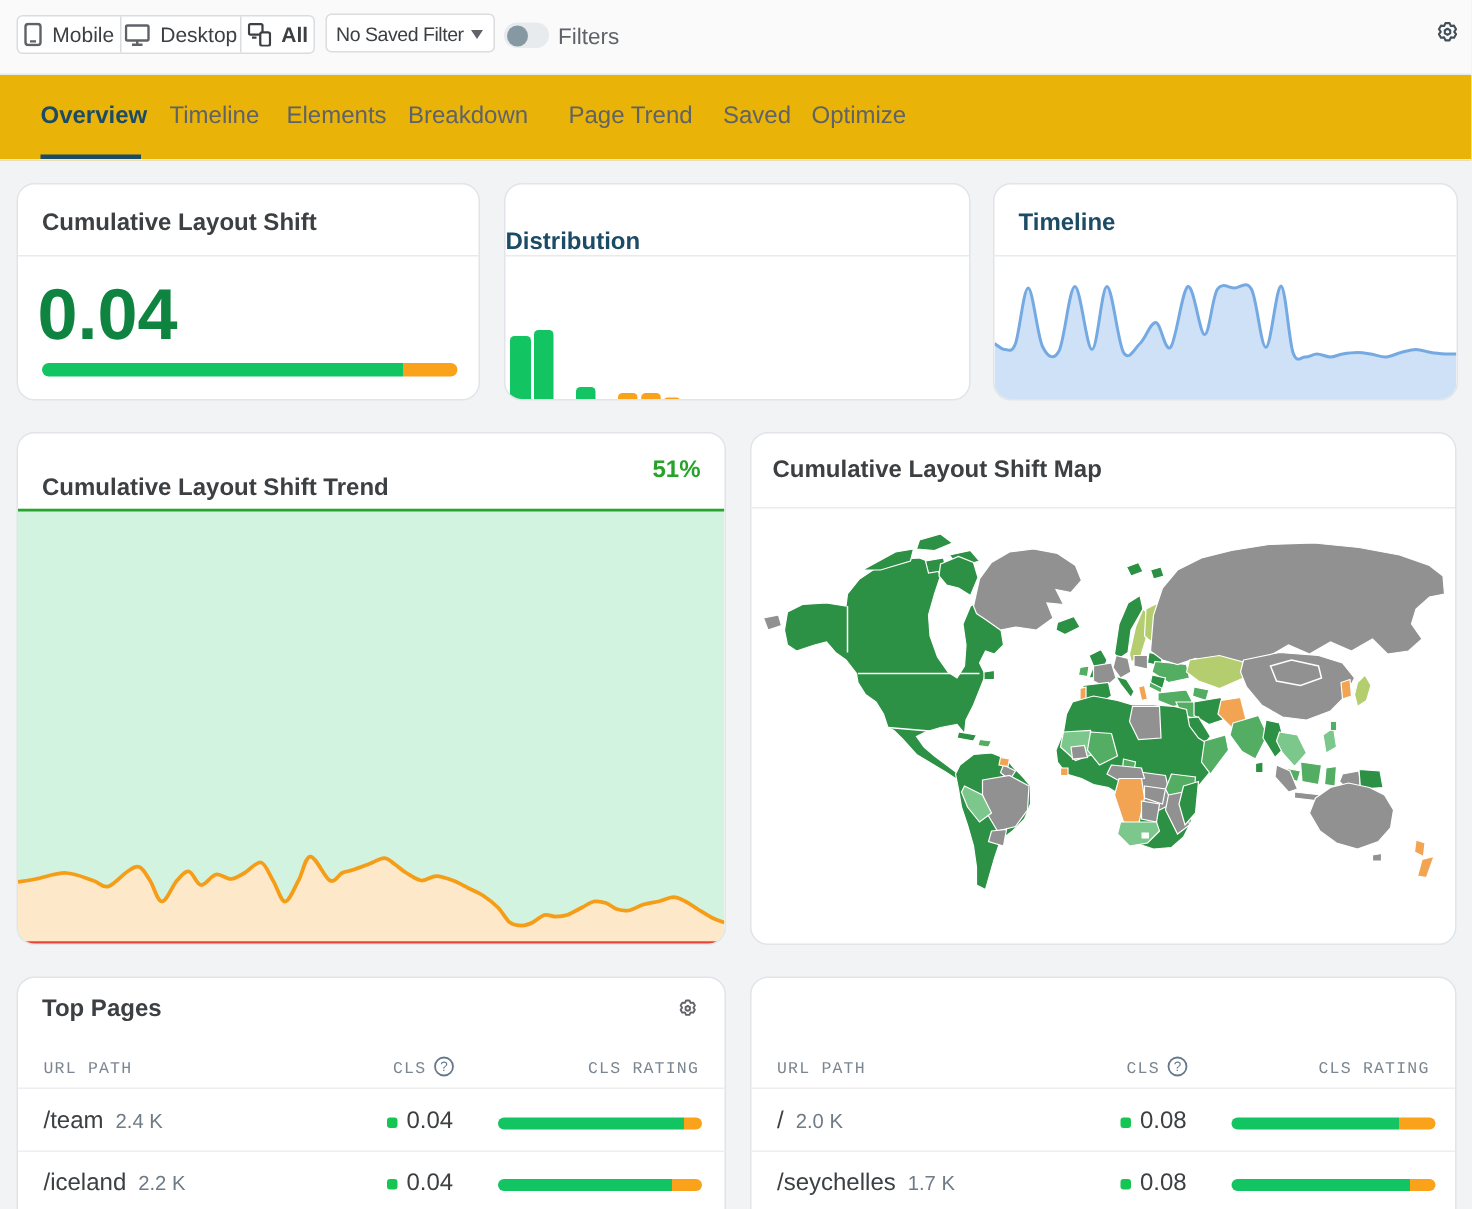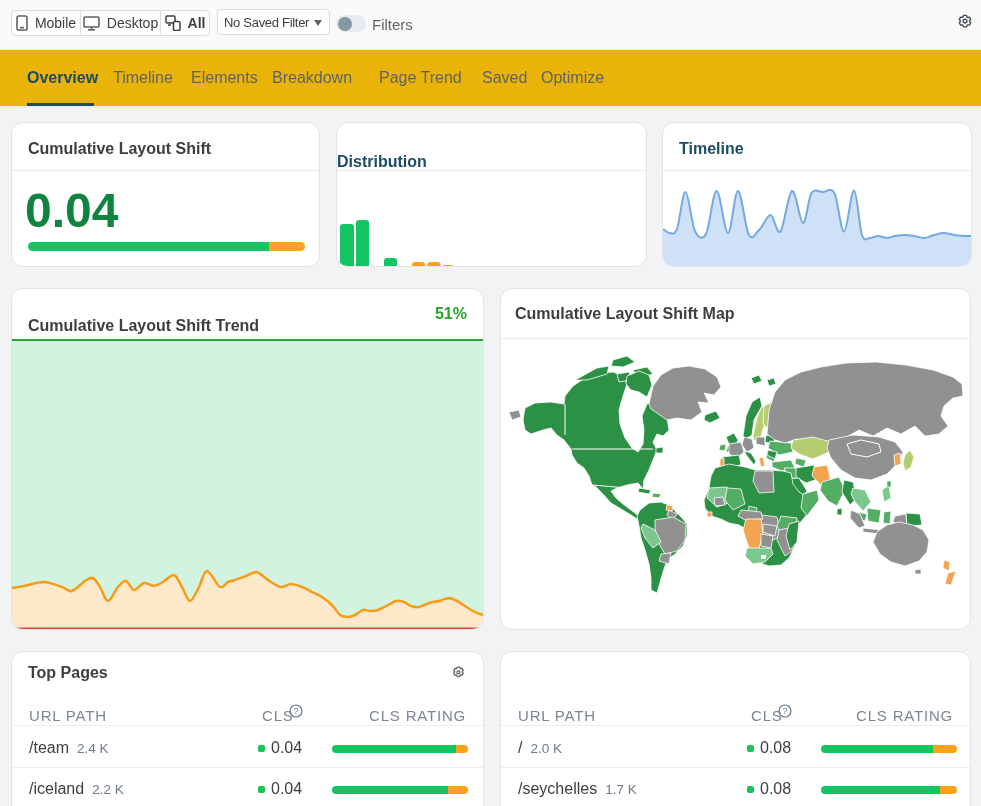--- a/index.html
+++ b/index.html
@@ -34,21 +34,21 @@
 .knob { position:absolute; left:2px; top:1.5px; width:14px; height:14px; border-radius:50%;
   background:#8699a3; }
 .flabel { position:absolute; left:372px; top:16px; font-size:15px; color:#5f6368; }
 .hbar { border-radius:4.5px; overflow:hidden; }
 .trow { position:absolute; left:0; width:100%; height:41px; border-bottom:1px solid #eceef0; }
 .turl { position:absolute; left:17px; top:12px; font-size:16px; color:#3c4043; }
 .tcount { font-size:13.5px; color:#6f7b87; margin-left:8px; }
 .tdot { position:absolute; width:7px; height:7px; border-radius:2px; background:#15c653; top:18px; }
 .tval { position:absolute; font-size:16px; color:#3c4043; top:12px; }
 .thead { position:absolute; left:0; width:100%; height:34px; border-bottom:1px solid #eceef0; }
-.thc { position:absolute; top:15px; font-size:15px; color:#7b8691; letter-spacing:0.8px; }
+.thc { position:absolute; top:15px; font-size:11px; color:#7b8691; letter-spacing:0.8px;font-family:Liberation Mono, monospace; }
 </style>
 </head>
 <body>
 <div id="app">
   <div class="topbar">
     <div class="seg">
       <div class="segbtn" style="width:69px;"><svg width="12" height="16" viewBox="0 0 12 16">
             <rect x="1" y="1" width="10" height="14" rx="1.8" fill="none" stroke="#5f6368" stroke-width="1.6"></rect>
             <line x1="4" y1="12.6" x2="8" y2="12.6" stroke="#5f6368" stroke-width="1.6"></line>
           </svg>Mobile</div>

